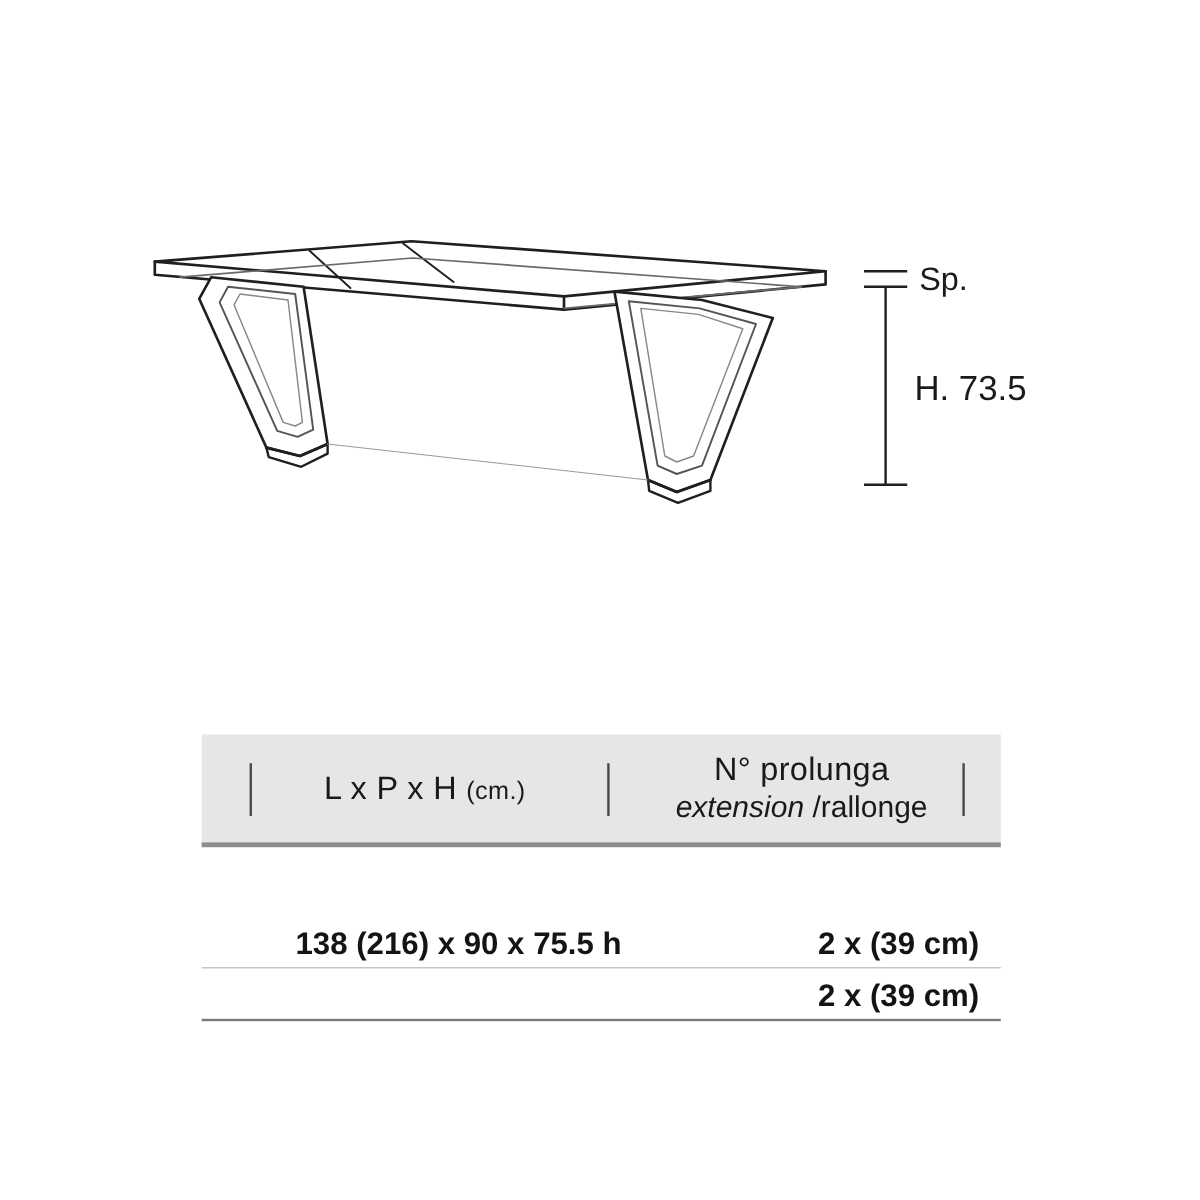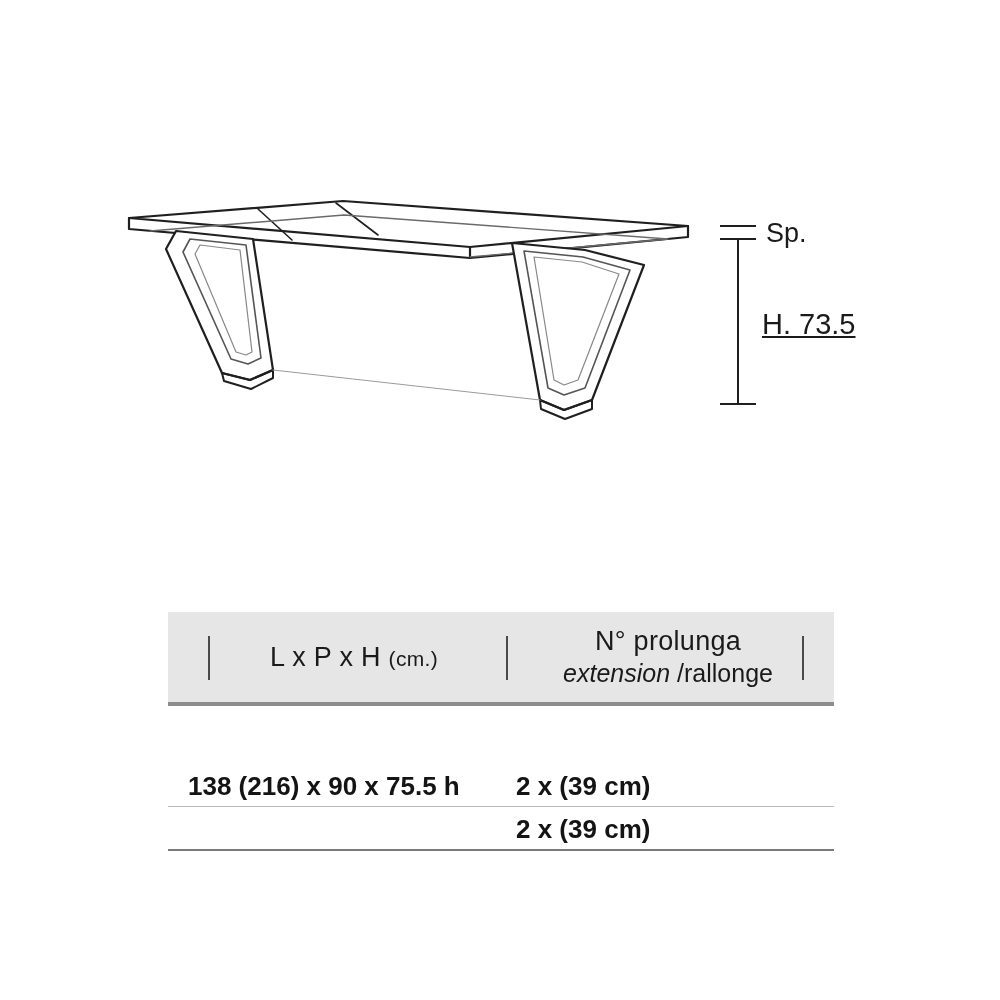--- a/index.html
+++ b/index.html
@@ -39,21 +39,20 @@
   }
   #label-sp {
     left: 766px;
     top: 218px;
     font-size: 27px;
   }
   #label-h {
     left: 762px;
     top: 308px;
     font-size: 29px;
-    text-decoration: underline;
   }
 
   
   #specs-table {
     position: absolute;
     left: 168px;
     top: 612px;
     width: 666px;
   }
 
@@ -112,21 +111,21 @@
     border-bottom: 1px solid #b9b9b9;
   }
   .t-row:last-child {
     border-bottom: 2px solid #7a7a7a;
   }
   .t-cell {
     position: absolute;
     bottom: 4px;
     font-size: 26px;
     font-weight: bold;
-    text-align: left;
+    text-align: right;
     color: #141414;
   }
   .c1 { left: 20px; width: 330px; }
   .c2 { left: 348px; width: 300px; }
 </style>
 </head>
 <body>
 
 <div id="drawing-area">
 

